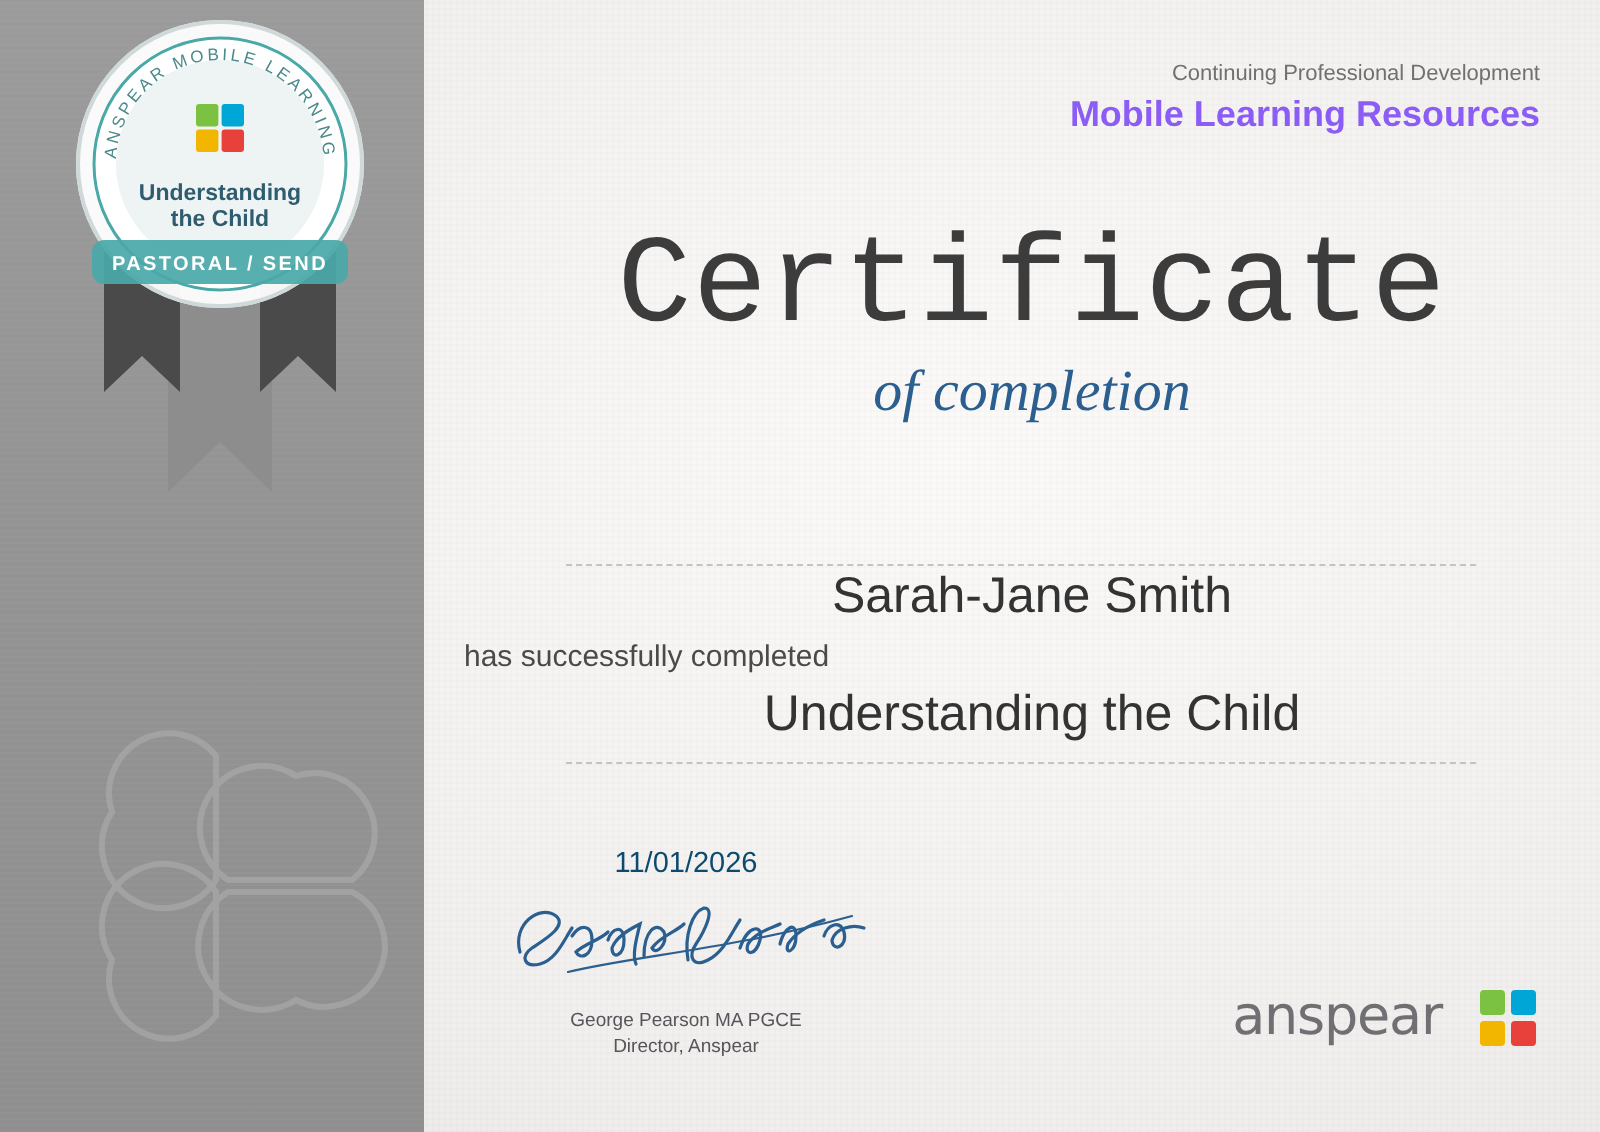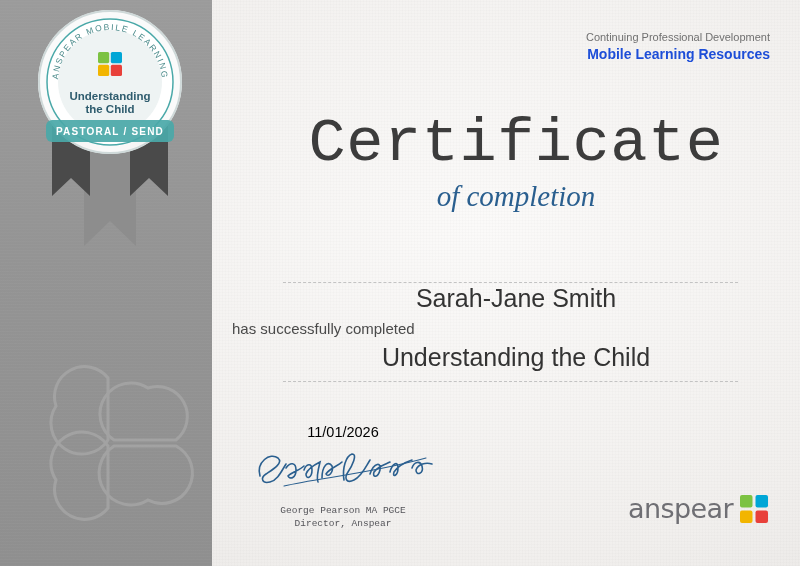--- a/index.html
+++ b/index.html
@@ -70,23 +70,23 @@
     top: 30px;
     text-align: right;
     color: #6d6d6d;
     line-height: 1.35;
   }
   .header .line1 {
     font-size: 11px;
     color: #707070;
   }
   .header .line2 {
-    font-size: 14px;
+    font-size: 18px;
     font-weight: bold;
-    color: #1d4ed8;
+    color: #8b5cf6;
   }
   
   .title {
     position: absolute;
     left: 232px;
     right: 0;
     top: 108px;
     text-align: center;
     font-family: Liberation Mono, monospace;
     font-size: 62px;
@@ -144,48 +144,47 @@
     color: #333333;
   }
   
   .date {
     position: absolute;
     left: 253px;
     top: 424px;
     width: 180px;
     text-align: center;
     font-size: 14.5px;
-    color: #000000;
+    color: #0c4a6e;
   }
   .signature {
     position: absolute;
     left: 248px;
     top: 448px;
     width: 190px;
     height: 42px;
   }
   .signer {
     position: absolute;
     left: 253px;
     top: 505px;
     width: 180px;
     text-align: center;
     font-size: 9.5px;
     color: #55555a;
     line-height: 1.35;
-    font-family: Liberation Mono, monospace;
   }
   
   .logo {
     position: absolute;
     right: 32px;
     bottom: 42px;
     display: flex;
     align-items: center;
-    gap: 7px;
+    gap: 19px;
   }
   .logo-text {
     font-family: "DejaVu Sans", sans-serif;
     font-size: 27px;
     color: #6f6f74;
     letter-spacing: -0.6px;
   }
   .logo-mark {
     width: 28px;
     height: 28px;

